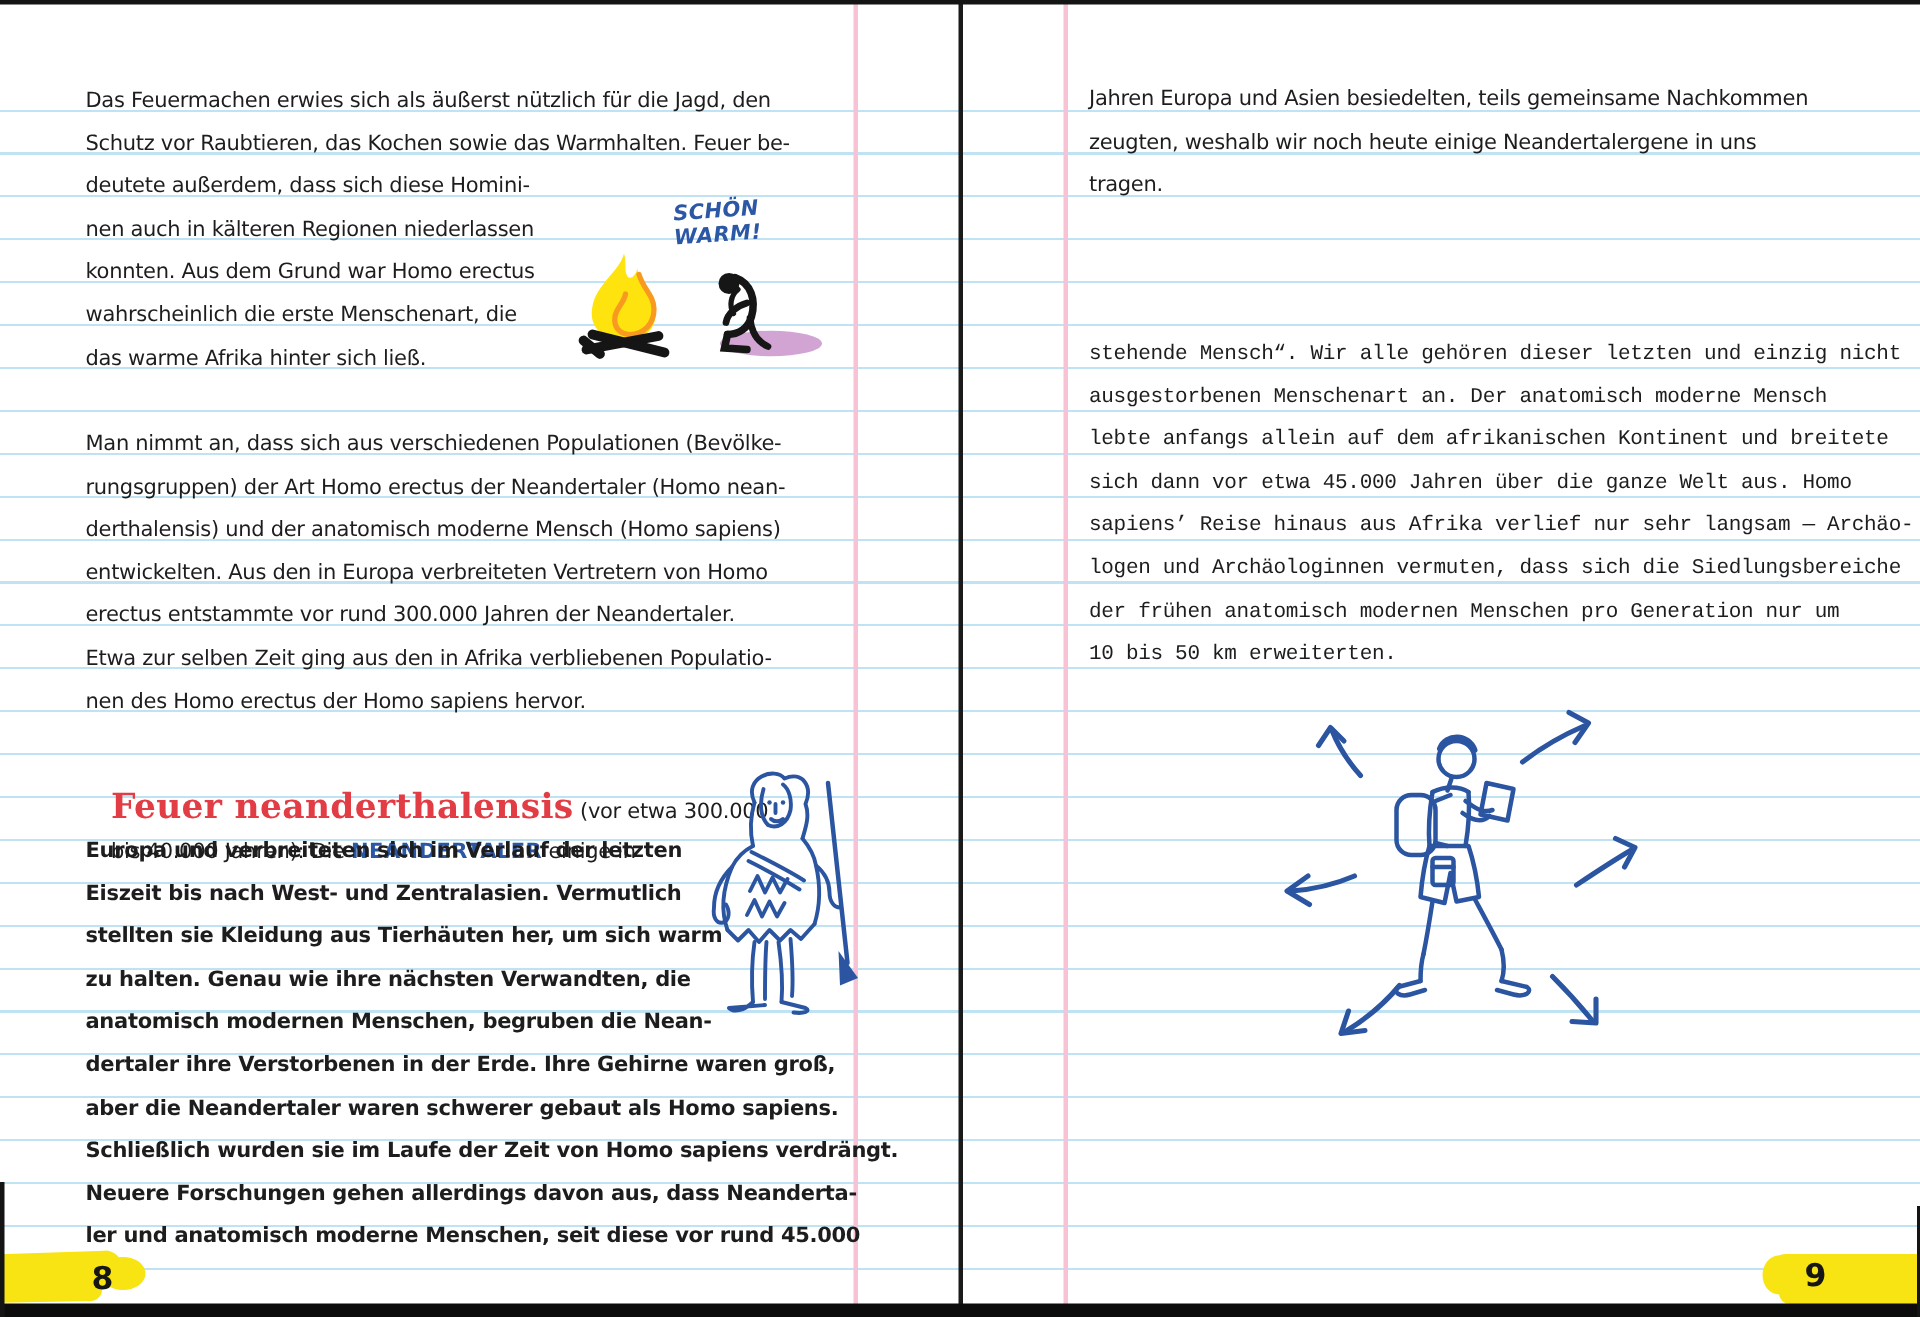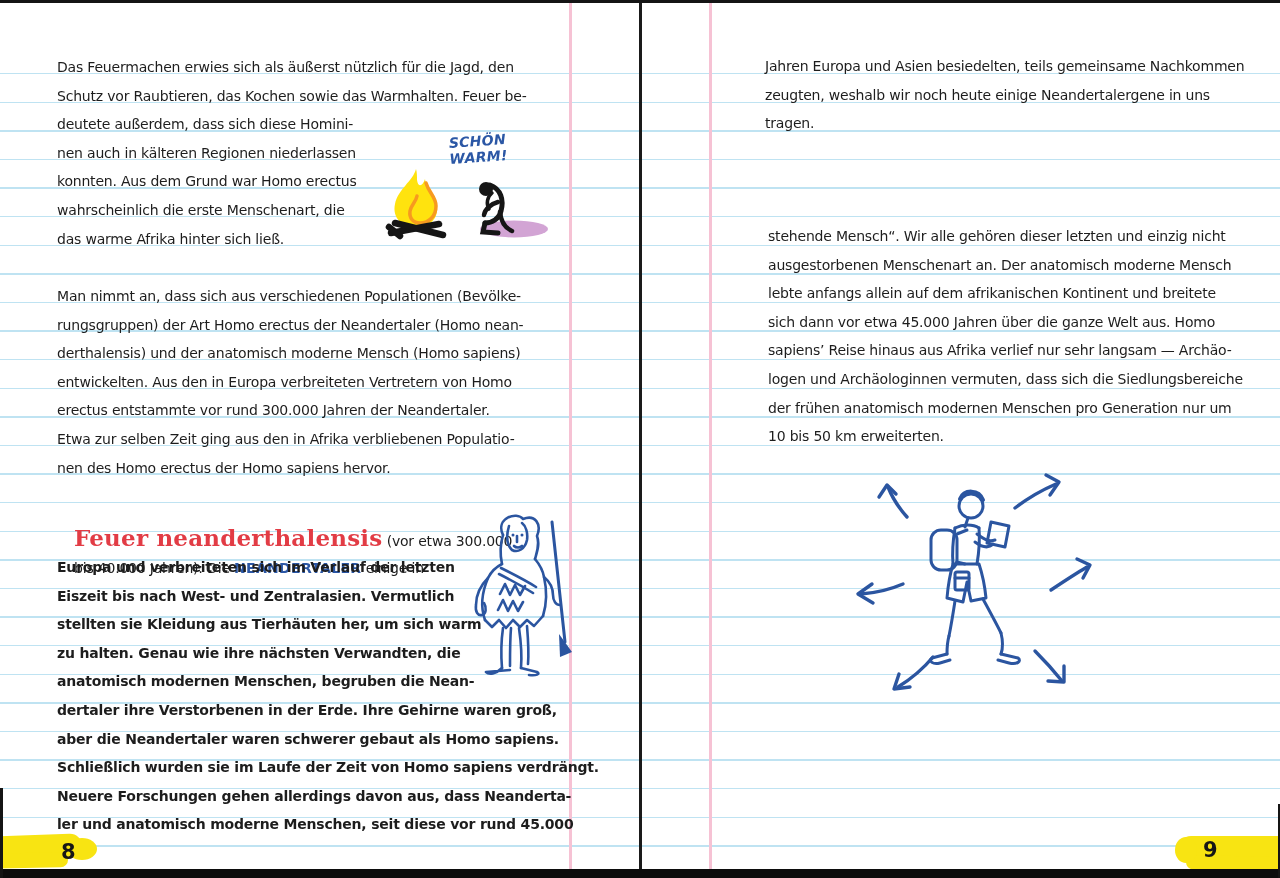--- a/index.html
+++ b/index.html
@@ -146,25 +146,25 @@
 
   <svg class="blob" style="left:-6px;top:830px;" width="116" height="46" viewBox="0 0 116 46">
     <g fill="#f8e412">
       <rect x="-8" y="5" width="96" height="24" rx="12" transform="rotate(-2 40 17)"></rect>
       <rect x="-8" y="23" width="82" height="15" rx="7.5" transform="rotate(-1 30 30)"></rect>
       <ellipse cx="88" cy="19" rx="15" ry="11"></ellipse>
     </g>
   </svg>
   <div class="pagenum" style="left:61px;top:840px;">8</div>
 
-  <div class="block" style="left:765px;top:52px;">Jahren Europa und Asien besiedelten, teils gemeinsame Nachkommen
+  <div class="block" style="left:726px;top:52px;">Jahren Europa und Asien besiedelten, teils gemeinsame Nachkommen
 zeugten, weshalb wir noch heute einige Neandertalergene in uns
 tragen.</div>
 
-  <div class="block" style="left:768px;top:222px;">stehende Mensch“. Wir alle gehören dieser letzten und einzig nicht
+  <div class="block" style="left:726px;top:222px;font-family:Liberation Mono, monospace;">stehende Mensch“. Wir alle gehören dieser letzten und einzig nicht
 ausgestorbenen Menschenart an. Der anatomisch moderne Mensch
 lebte anfangs allein auf dem afrikanischen Kontinent und breitete
 sich dann vor etwa 45.000 Jahren über die ganze Welt aus. Homo
 sapiens’ Reise hinaus aus Afrika verlief nur sehr langsam — Archäo-
 logen und Archäologinnen vermuten, dass sich die Siedlungsbereiche
 der frühen anatomisch modernen Menschen pro Generation nur um
 10 bis 50 km erweiterten.</div>
 
   <svg style="left:843px;top:460px;" width="285" height="245" viewBox="0 0 285 245">
     <g stroke="#2b55a0" stroke-width="3" fill="none" stroke-linecap="round" stroke-linejoin="round">

